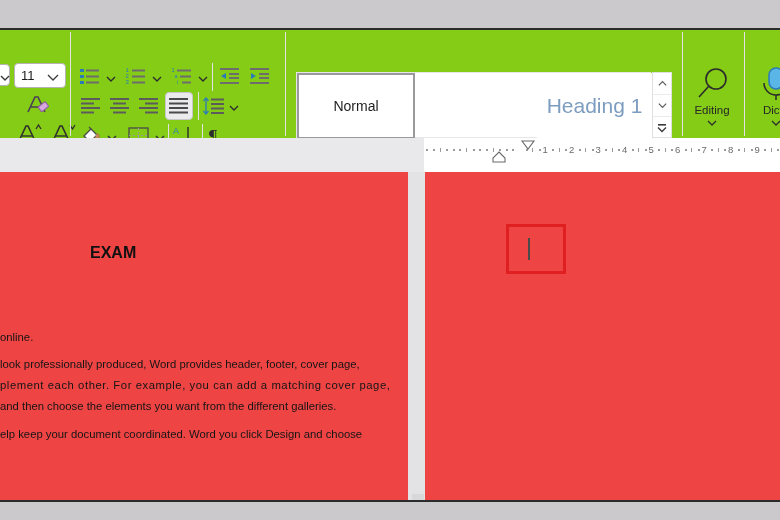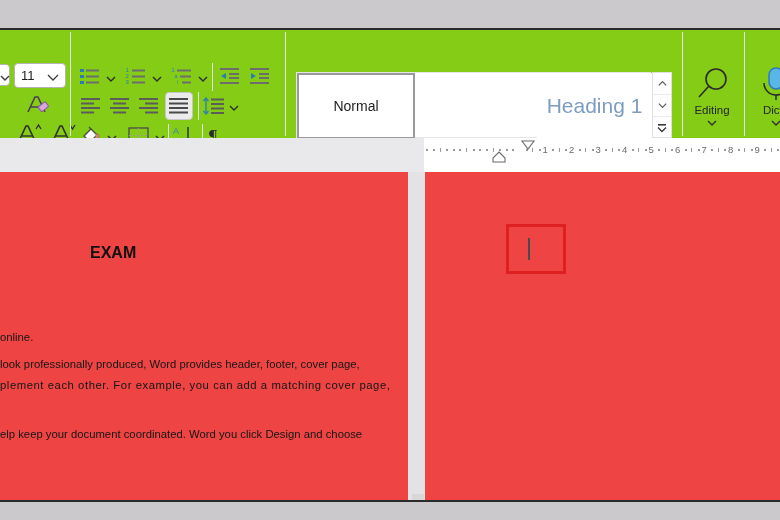--- a/index.html
+++ b/index.html
@@ -543,20 +543,21 @@
   </svg>
 
   <div class="canvas">
     <div class="page page-left">
       <div class="doc-title">EXAM</div>
 
       <div class="doc-p" style="top:155px;">online.</div>
 
       <div class="doc-p" style="top:182px;">look professionally produced, Word provides header, footer, cover page,</div>
       <div class="doc-p" style="top:203px;letter-spacing:0.55px;">plement each other. For example, you can add a matching cover page,</div>
+      <div class="doc-p" style="top:224px;"> and then choose the elements you want from the different galleries.</div>
 
       <div class="doc-p" style="top:252px;">elp keep your document coordinated. Word you click Design and choose</div>
     </div>
 
     <div class="page-gap"></div>
     <div class="page page-right"></div>
   </div>
 
   <div class="annot-box"></div>
   <div class="caret"></div>

